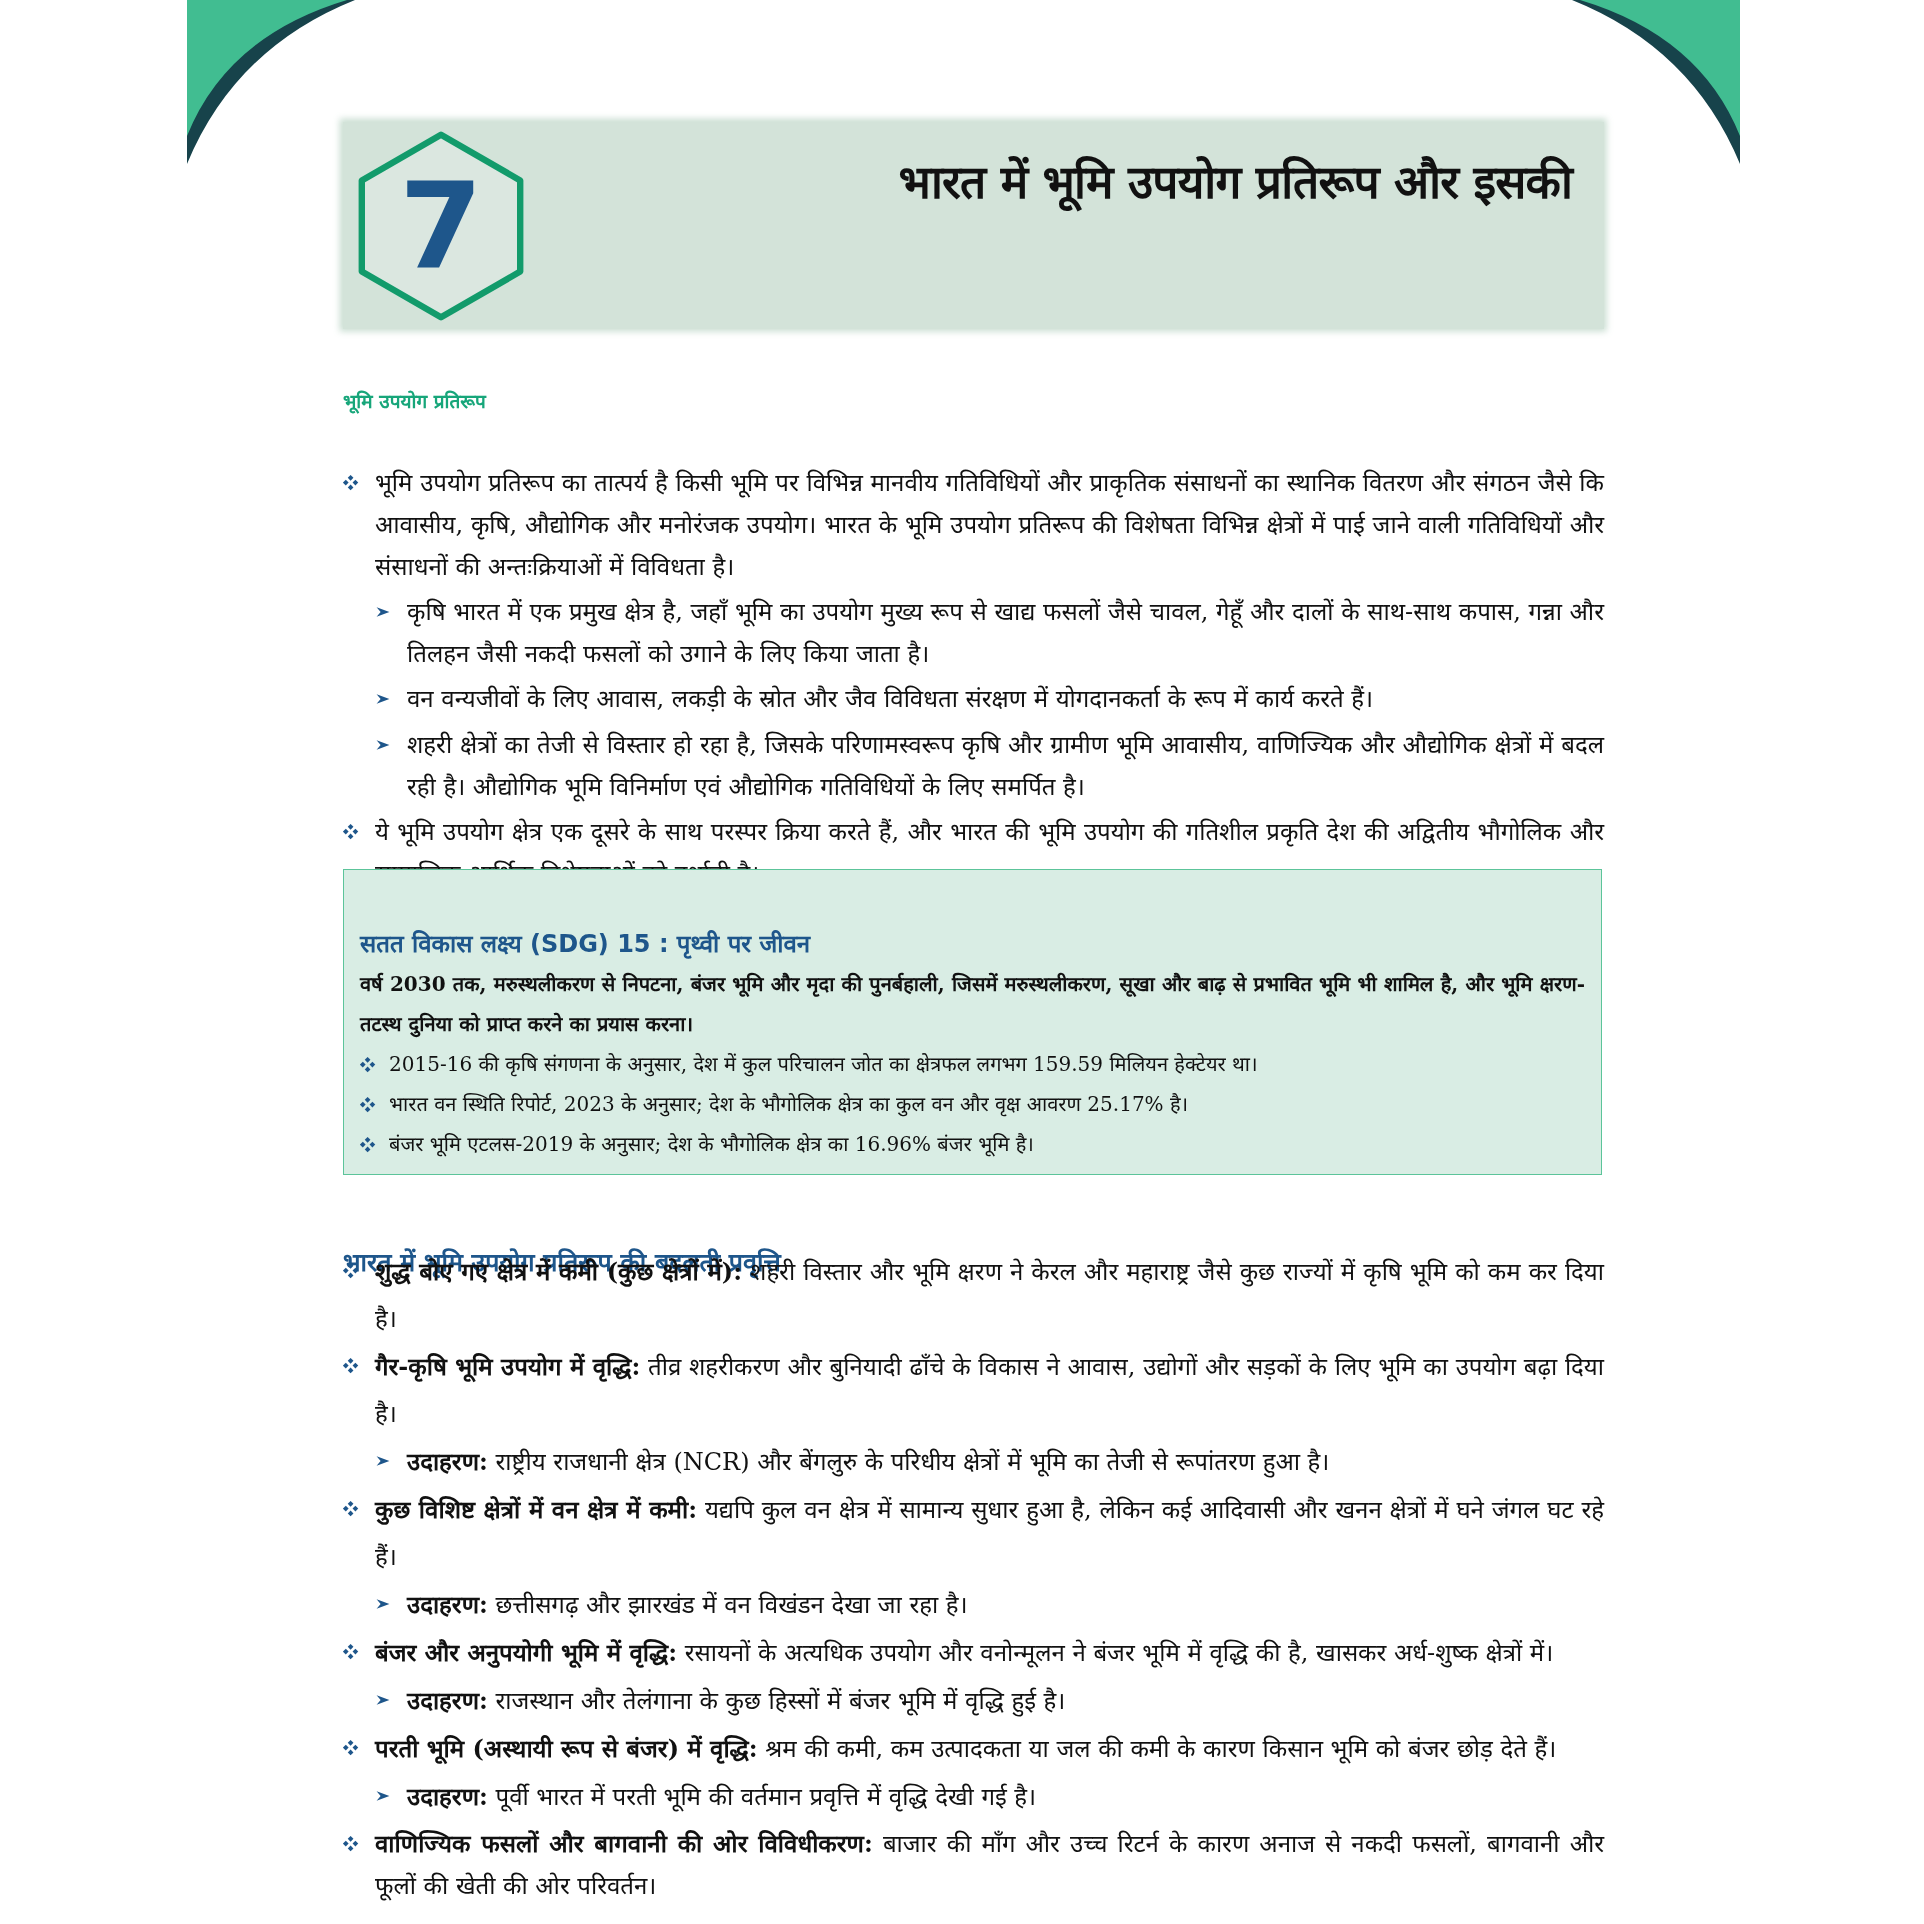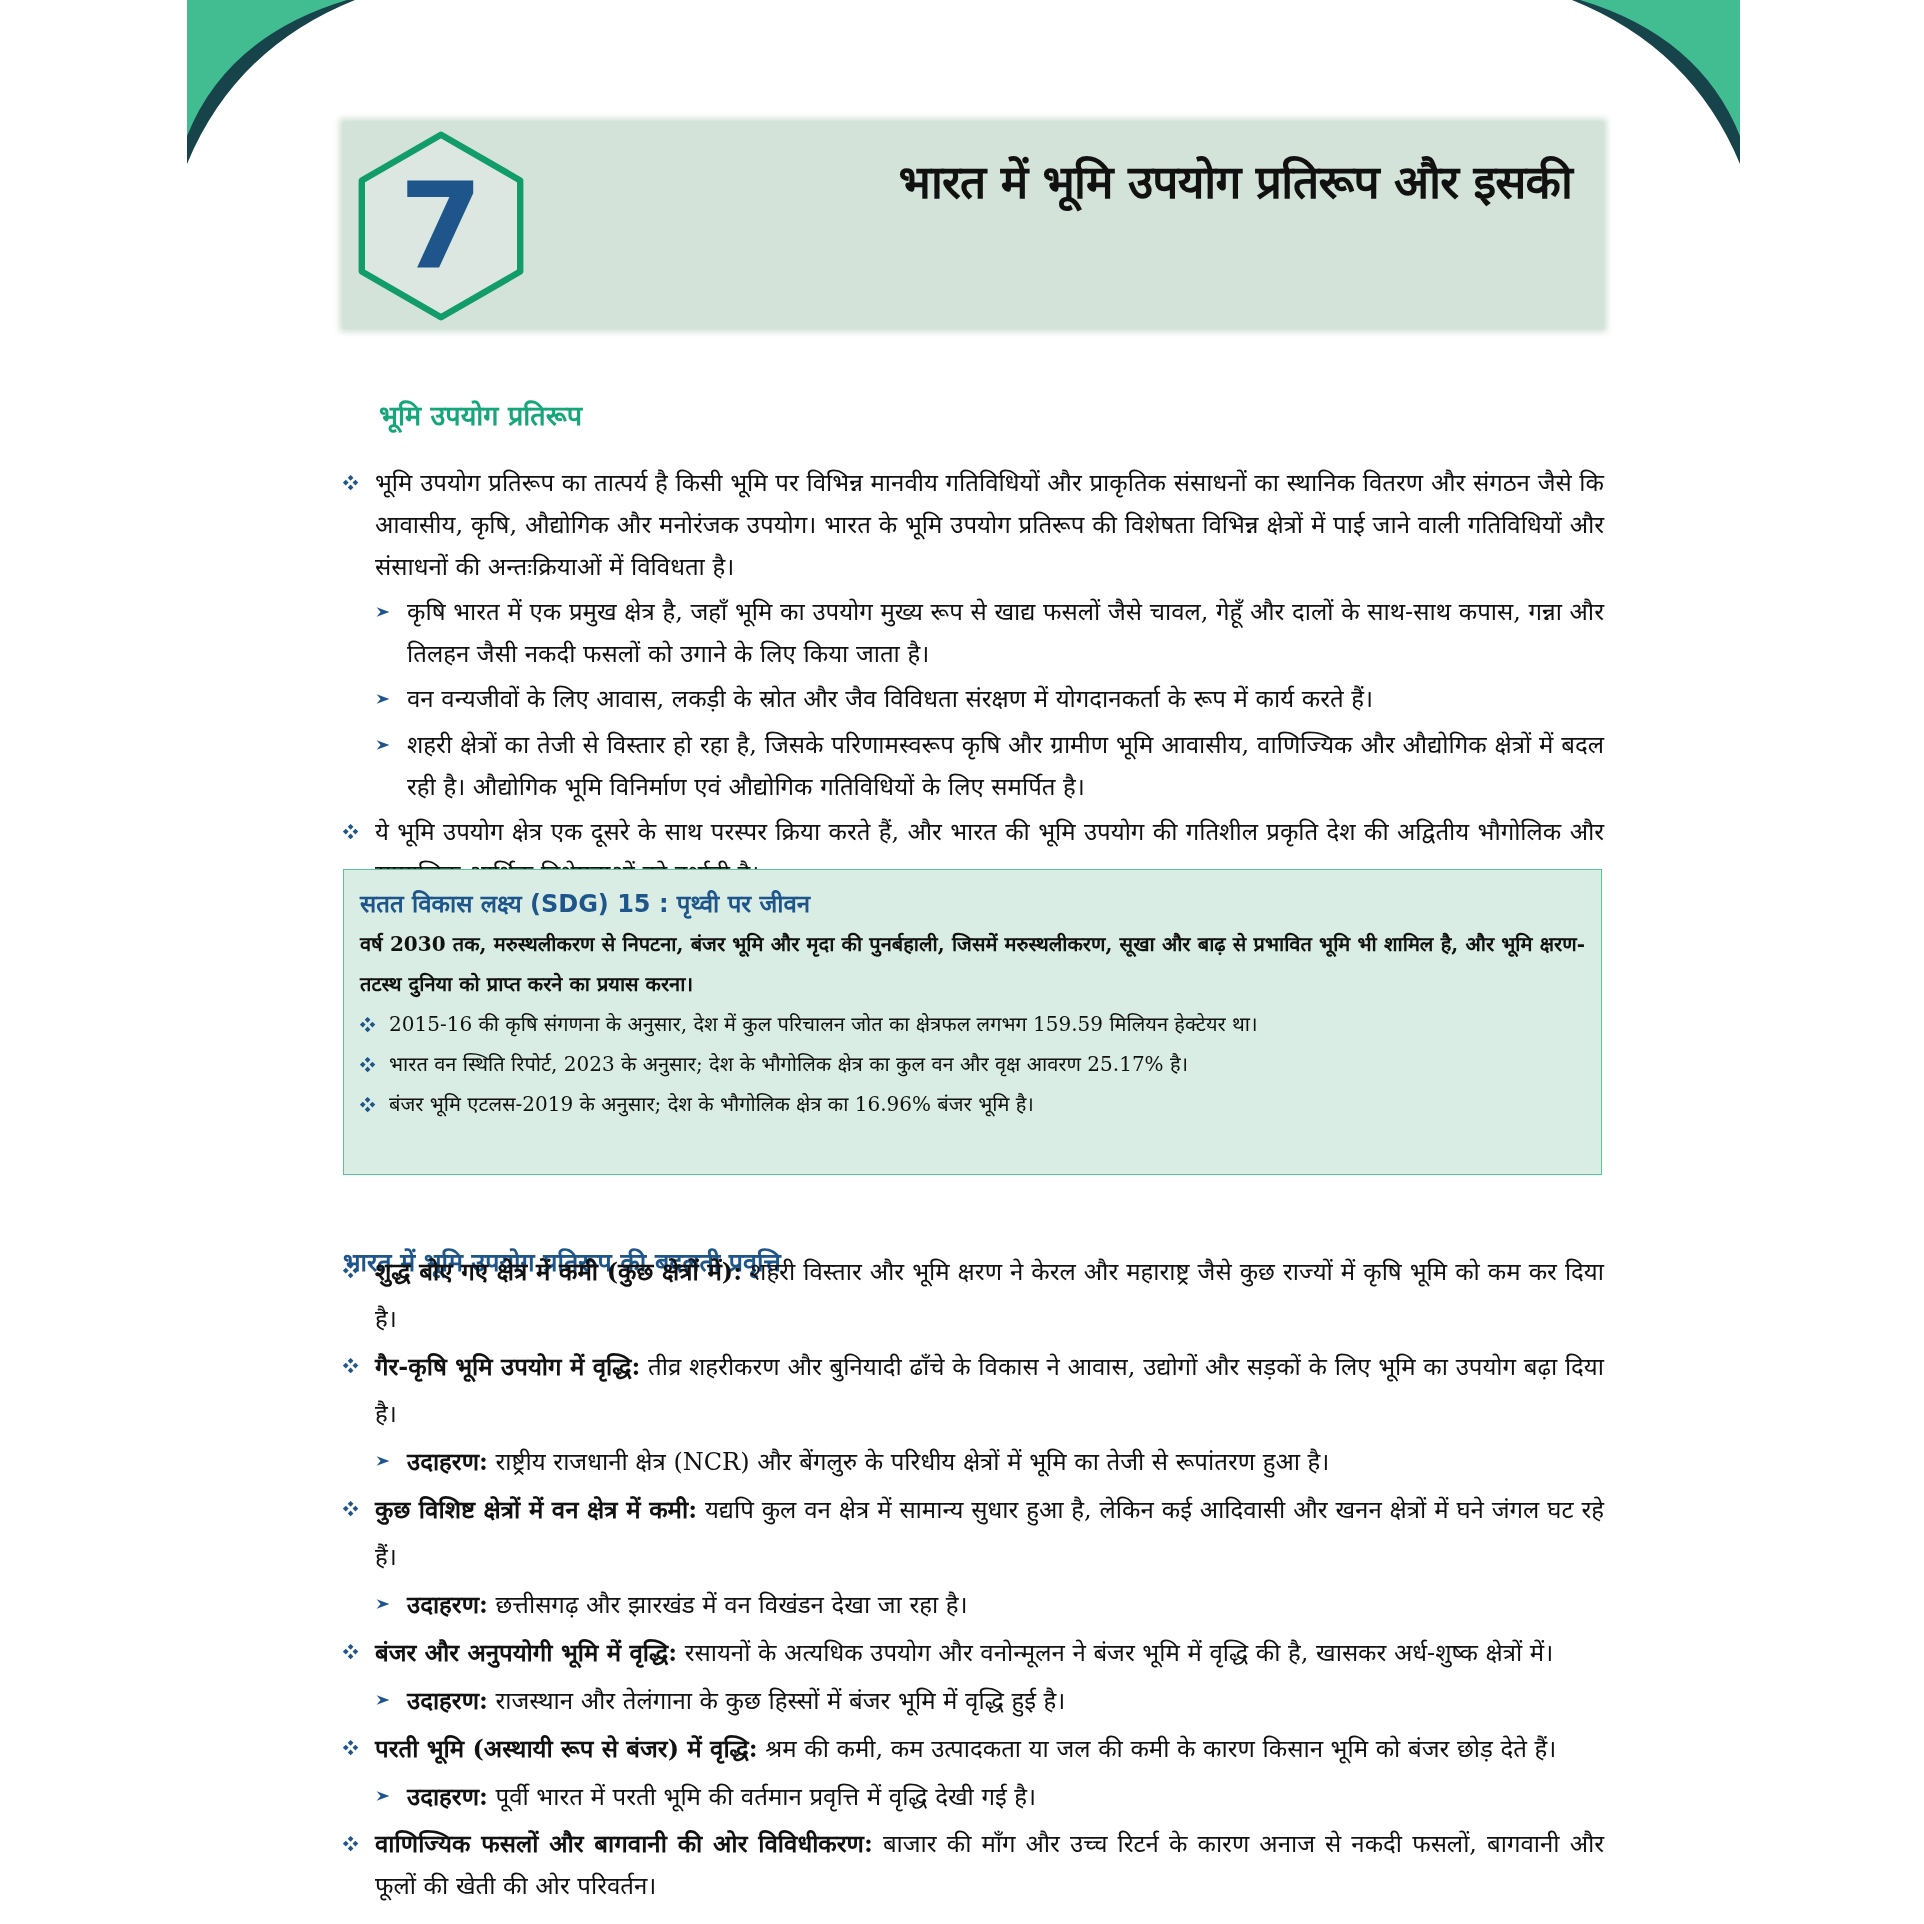--- a/index.html
+++ b/index.html
@@ -4,32 +4,32 @@
   <style>
     html, body { margin: 0; padding: 0; background: #ffffff; }
     body { width: 1925px; height: 1925px; position: relative; overflow: hidden; font-family: "DejaVu Serif", "Liberation Serif", serif; color: #111; }
     .corner { position: absolute; top: 0; }
     .corner-left { left: 187px; }
     .corner-right { left: 1572px; }
     .chapter-banner { position: absolute; left: 343px; top: 122px; width: 1261px; height: 207px; background: #d3e3d9; box-shadow: 0 0 6.4px 3.2px rgba(190,215,200,0.8); }
     .hex { position: absolute; left: 356px; top: 130px; width: 170px; height: 192px; }
     .chapter-num { position: absolute; left: 356px; top: 130px; width: 170px; height: 192px; display: flex; align-items: center; justify-content: center; font-family: "DejaVu Sans", sans-serif; font-weight: bold; font-size: 120px; color: #1e568b; }
     .chapter-title { position: absolute; right: 353px; top: 144px; width: 882px; text-align: right; font-family: "DejaVu Sans", sans-serif; font-weight: bold; font-size: 46px; line-height: 77px; color: #111; letter-spacing: -0.8px; }
-    .h-green { position: absolute; left: 343px; top: 396px; font-family: "DejaVu Sans", sans-serif; font-weight: bold; font-size: 27px; color: #17a67a; margin-left: 36px; }
+    .h-green { position: absolute; left: 343px; top: 388px; font-family: "DejaVu Sans", sans-serif; font-weight: bold; font-size: 19px; color: #17a67a; }
     .h-blue { position: absolute; left: 343px; top: 1244px; font-family: "DejaVu Sans", sans-serif; font-weight: bold; font-size: 25px; color: #1e568b; }
     .block { position: absolute; left: 343px; width: 1261px; font-size: 24px; line-height: 42px; }
     .row { position: relative; padding-left: 32px; text-align: justify; }
     .row.sub { padding-left: 64px; }
     .row .bullet { position: absolute; left: 0; top: 13px; width: 16px; height: 16px; }
     .row.sub .bullet { left: 32px; top: 13px; }
     .gap { height: 3.2px; }
     .b { font-weight: bold; }
     .sdg-box { position: absolute; left: 343px; top: 869px; width: 1259px; height: 306px; background: #d9ede4; border: 1.6px solid #5cc49a; box-sizing: border-box; }
     .sdg-inner { position: absolute; left: 16px; top: 14.4px; right: 16px; font-size: 20px; line-height: 40px; }
-    .sdg-head { font-family: "DejaVu Sans", sans-serif; font-weight: bold; font-size: 24px; color: #1e568b; line-height: 40px; }
+    .sdg-head { font-family: "DejaVu Sans", sans-serif; font-weight: bold; font-size: 24px; color: #1e568b; line-height: 40px; margin-top: 40px; }
     .sdg-row { position: relative; padding-left: 29px; }
     .sdg-row .bullet { position: absolute; left: 0; top: 13px; width: 16px; height: 16px; }
   </style>
 </head>
 <body>
 
 <svg class="corner corner-left" width="168" height="164" viewBox="0 0 210 205">
   <path d="M0 0 H210 Q60 60 0 205 Z" fill="#17434b"></path>
   <path d="M0 0 H200 Q50 45 0 170 Z" fill="#41bd91"></path>
 </svg>

